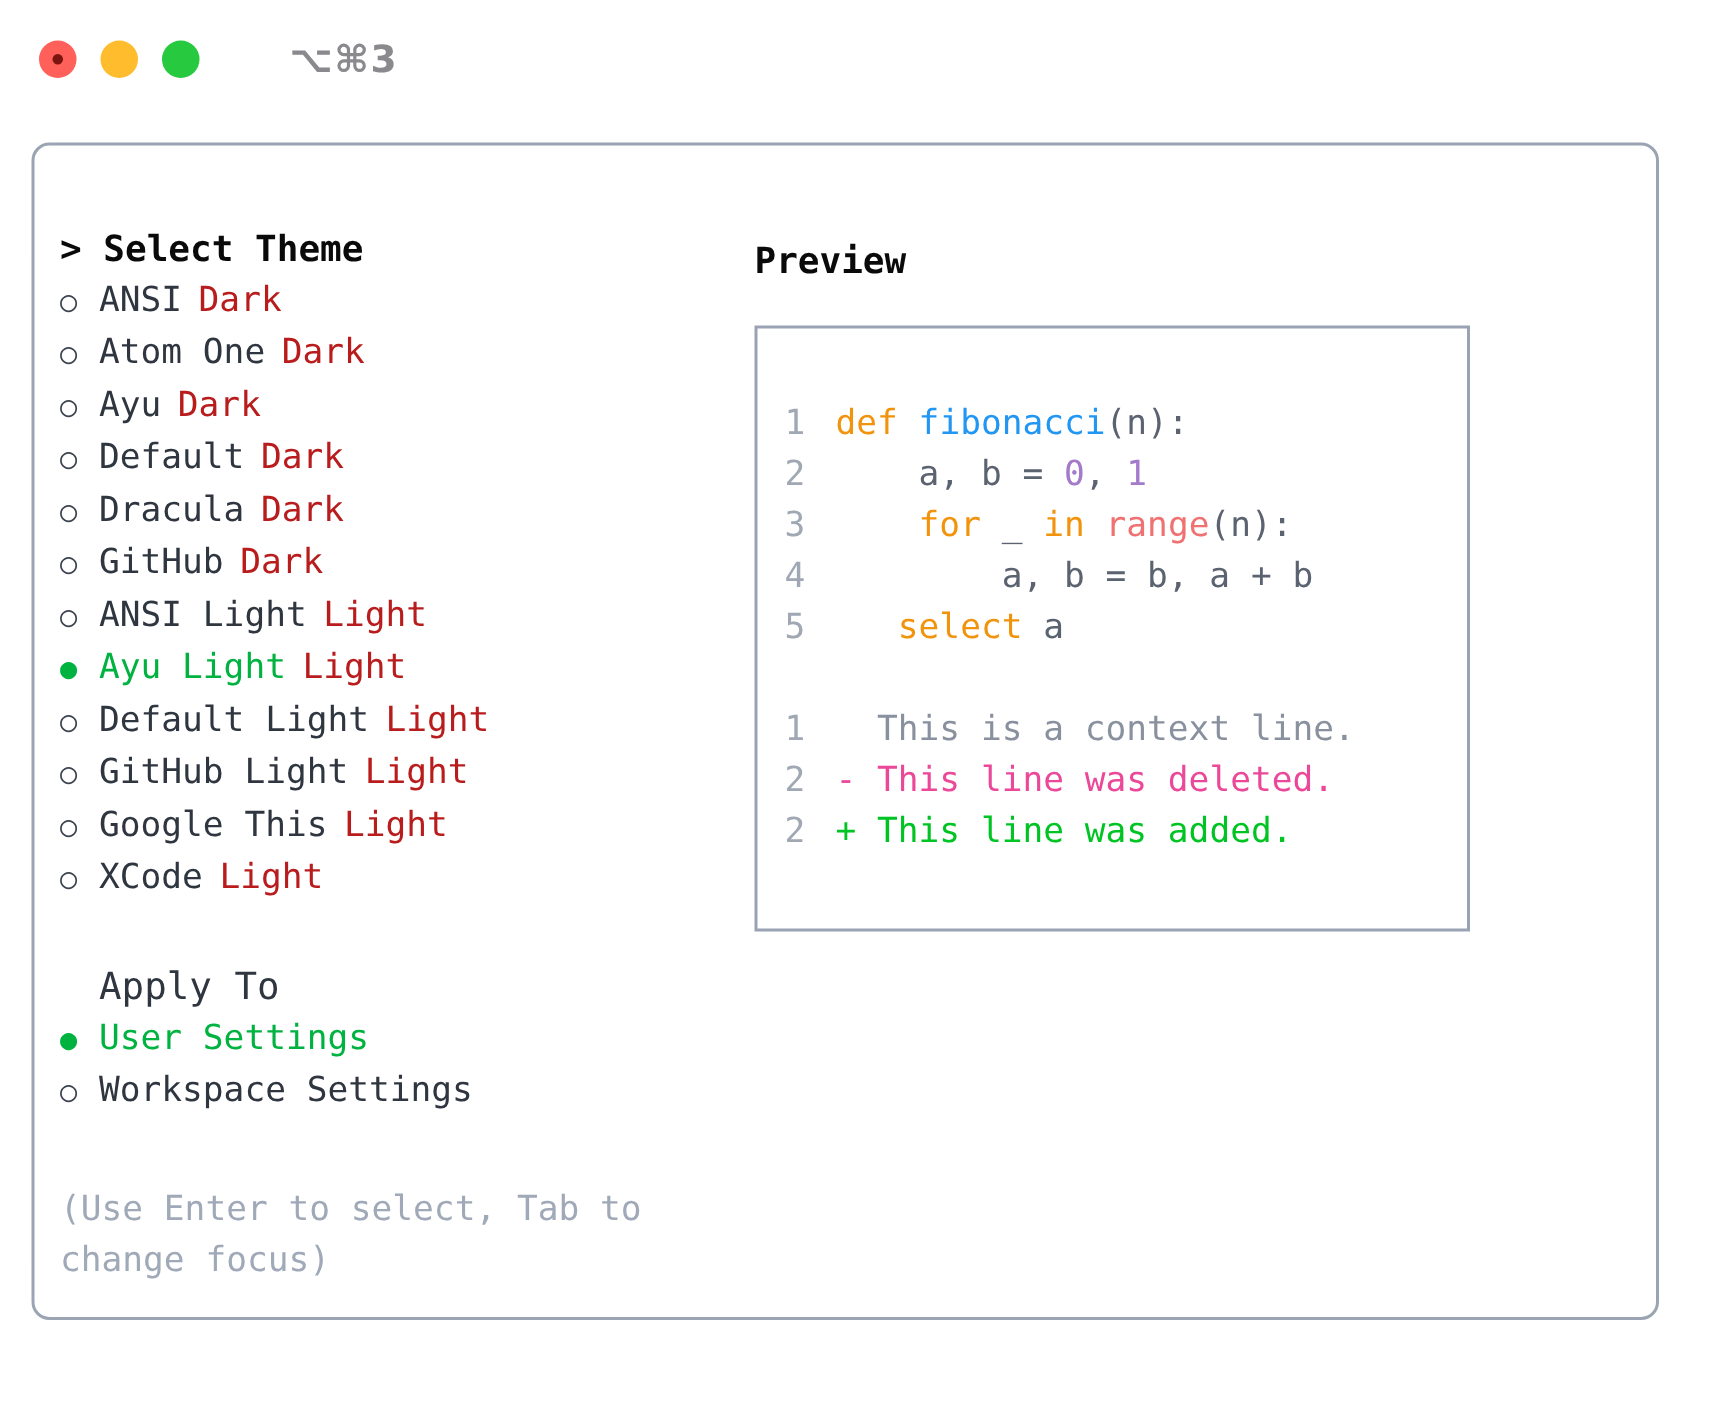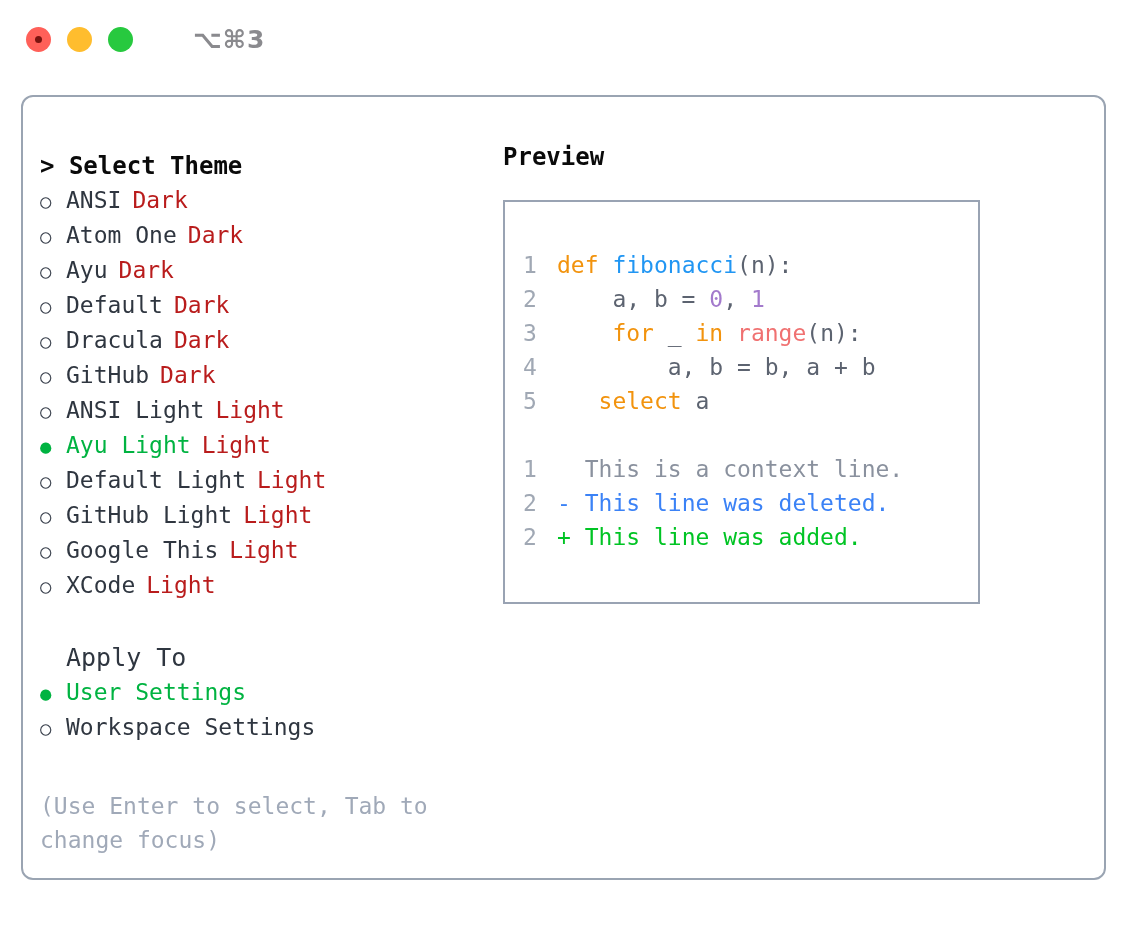--- a/index.html
+++ b/index.html
@@ -153,21 +153,21 @@
     font-size: 23px;
     line-height: 34px;
     width: 400px;
     margin-top: 44px;
     white-space: pre-wrap;
   }
 
   
   .col-right {
     flex: 1;
-    padding: 43px 0 0 18px;
+    padding: 60px 0 0 18px;
     box-sizing: border-box;
   }
   .preview-title {
     font-size: 24px;
     font-weight: bold;
     color: #0a0a0a;
     line-height: 34px;
   }
 
   .code-box {
@@ -197,21 +197,21 @@
   .blank-line { height: 34px; }
 
   
   .t-kw   { color: #F2930D; }
   .t-fn   { color: #2196F3; }
   .t-num  { color: #A37ACC; }
   .t-bi   { color: #F07171; }
   .t-pl   { color: #5C6370; }
 
   .d-ctx  { color: #8A919E; }
-  .d-del  { color: #3b82f6; text-align: center; }
+  .d-del  { color: #ec4899; text-align: center; }
   .d-add  { color: #00C424; }
 </style>
 </head>
 <body>
 
 <div class="window">
 
   <div class="titlebar">
     <div class="dot dot-close"></div>
     <div class="dot dot-min"></div>

